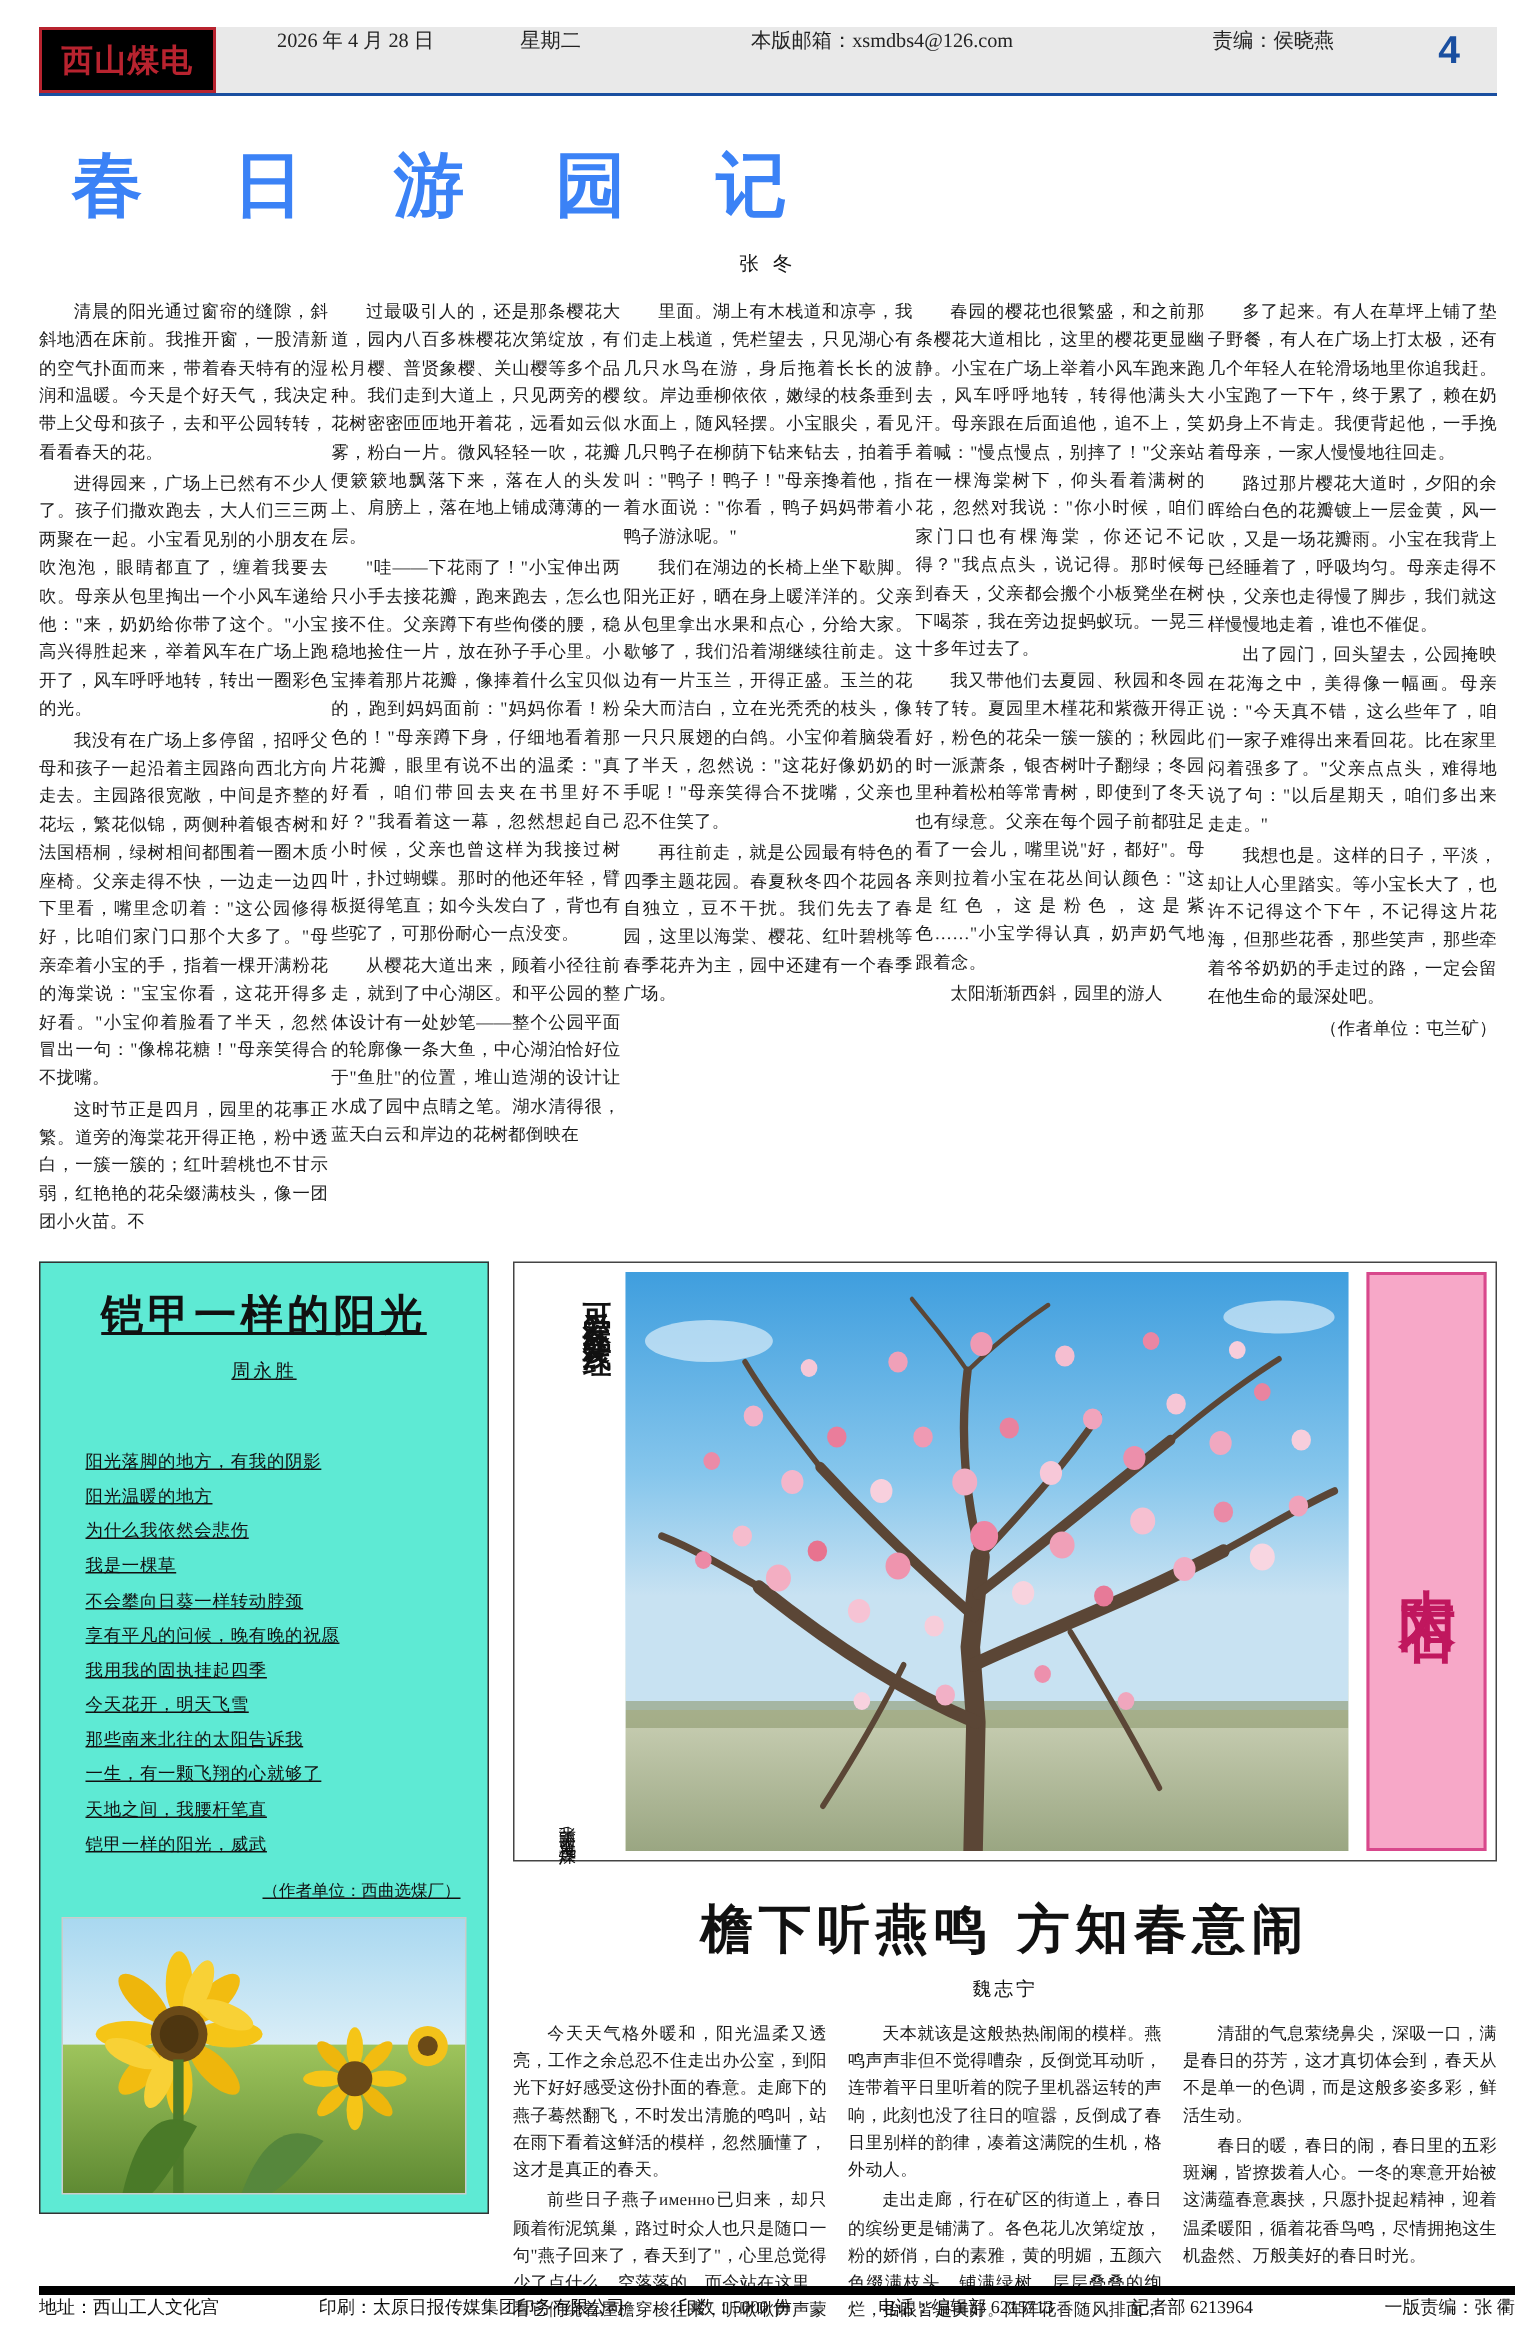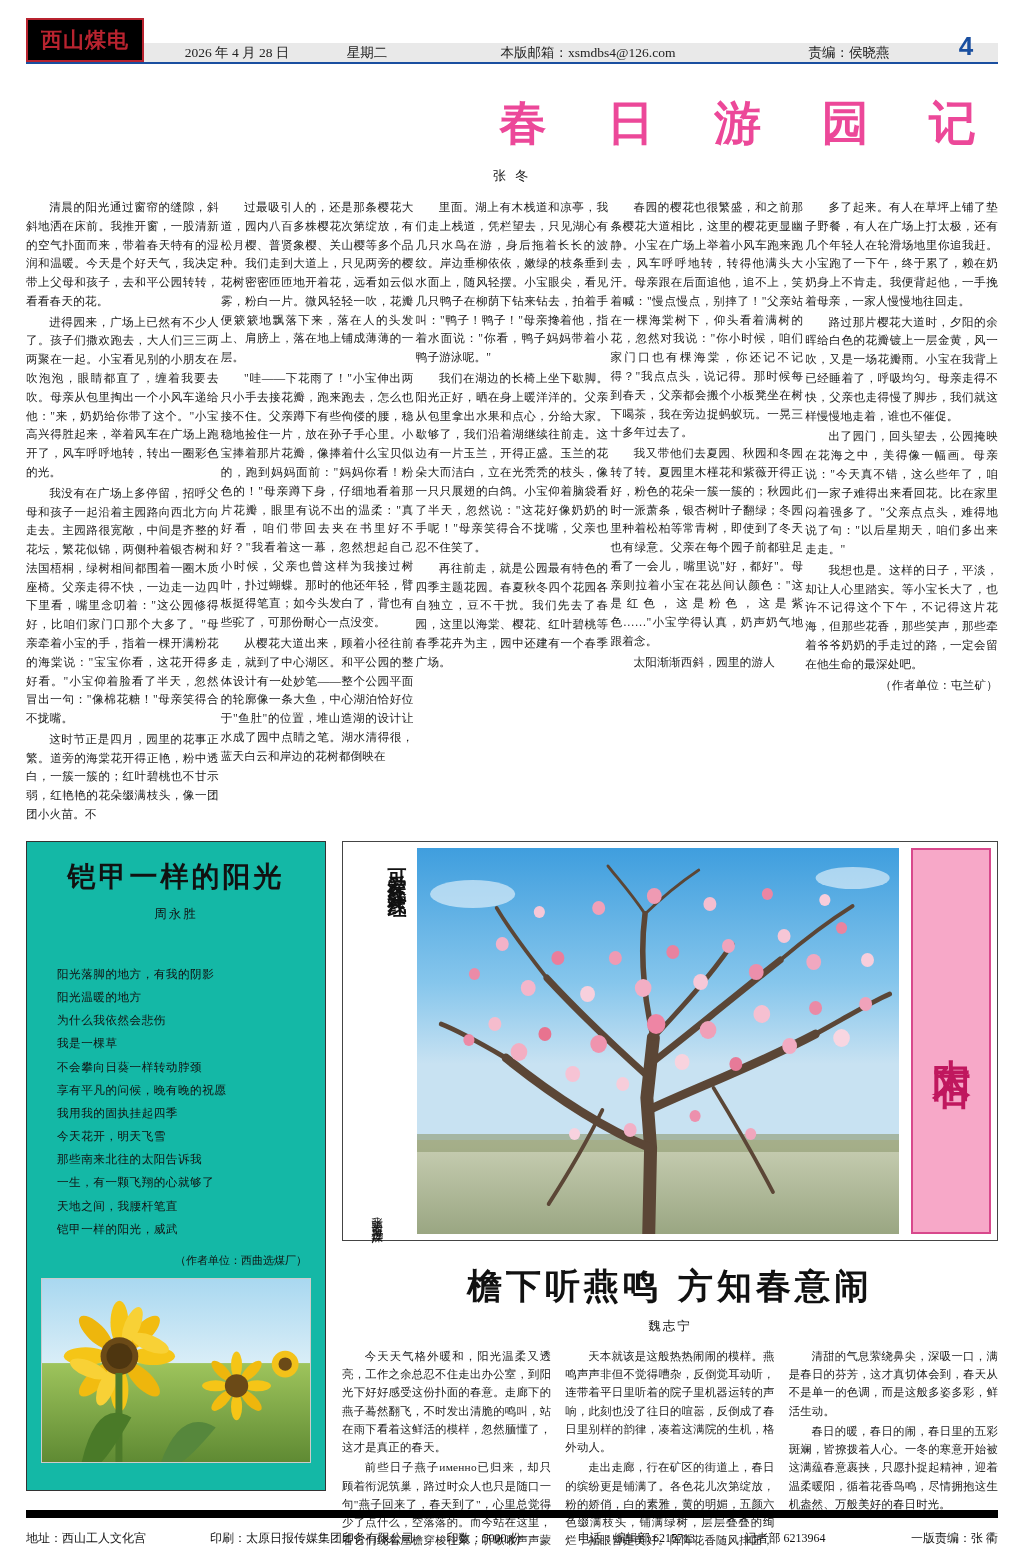--- a/index.html
+++ b/index.html
@@ -43,50 +43,49 @@
     font-weight: bold;
     font-size: 21px;
     color: #b8232f;
     letter-spacing: 1px;
     white-space: nowrap;
   }
   .mast-bar {
     flex: 1;
     background: #e9e9e9;
     display: flex;
-    align-items: flex-end;
+    align-items: flex-start;
     font-size: 13.5px;
     color: #222;
-    padding: 0 10px 0 18px;
+    padding: 0 10px 16px 18px;
     gap: 0;
-    margin-top: 25px;
   }
   .mast-date { width: 150px; text-align: center; }
   .mast-week { width: 110px; text-align: center; }
   .mast-mail { flex: 1; text-align: center; }
   .mast-editor { width: 190px; text-align: center; }
   .mast-page {
     width: 44px;
     text-align: center;
     color: #1a4fa0;
     font-size: 26px;
     font-weight: bold;
     font-family: "Liberation Sans", sans-serif;
   }
 
   
   .main-title {
-    text-align: right;
+    text-align: left;
     font-family: "DejaVu Serif", serif;
     font-weight: bold;
     font-size: 47px;
     letter-spacing: 22px;
     margin: 28px 0 12px 0;
     padding-left: 22px;
-    color: #ec4899;
+    color: #3b82f6;
   }
   .byline-center {
     text-align: center;
     font-size: 13px;
     letter-spacing: 3px;
     margin-bottom: 14px;
   }
 
   
   .cols {
@@ -110,22 +109,23 @@
     gap: 16px;
     margin-top: 14px;
     align-items: flex-start;
   }
   .left-lower { width: 300px; flex: none; }
   .right-lower { flex: 1; }
 
   
   .poem-box {
     border: 1px solid #333;
-    padding: 16px 14px 27px 14px;
-    background: #14b8a6;
+    padding: 16px 14px 12px 14px;
+    background: #5eead4;
+    text-decoration: underline;
   }
   .poem-title {
     text-align: center;
     font-family: "DejaVu Serif", serif;
     font-weight: bold;
     font-size: 28px;
     letter-spacing: 3px;
     margin-bottom: 10px;
   }
   .poem-author {
@@ -229,24 +229,24 @@
     letter-spacing: 2px;
     margin-bottom: 12px;
   }
   .cols3 { display: flex; gap: 14px; align-items: flex-start; }
   .cols3 .col { font-size: 11.4px; line-height: 1.6; }
 
   
   .footer {
     position: absolute;
     left: 26px;
-    right: 26px;
+    right: 14px;
     bottom: 22px;
-    border-top: 8px solid #000000;
-    padding-top: 12px;
+    border-top: 6px solid #000000;
+    padding-top: 0;
     display: flex;
     font-size: 12px;
     color: #111;
   }
   .footer > div { white-space: nowrap; }
   .f1 { width: 210px; }
   .f2 { width: 270px; }
   .f3 { width: 150px; }
   .f4 { width: 190px; }
   .f5 { flex: 1; text-align: right; }

